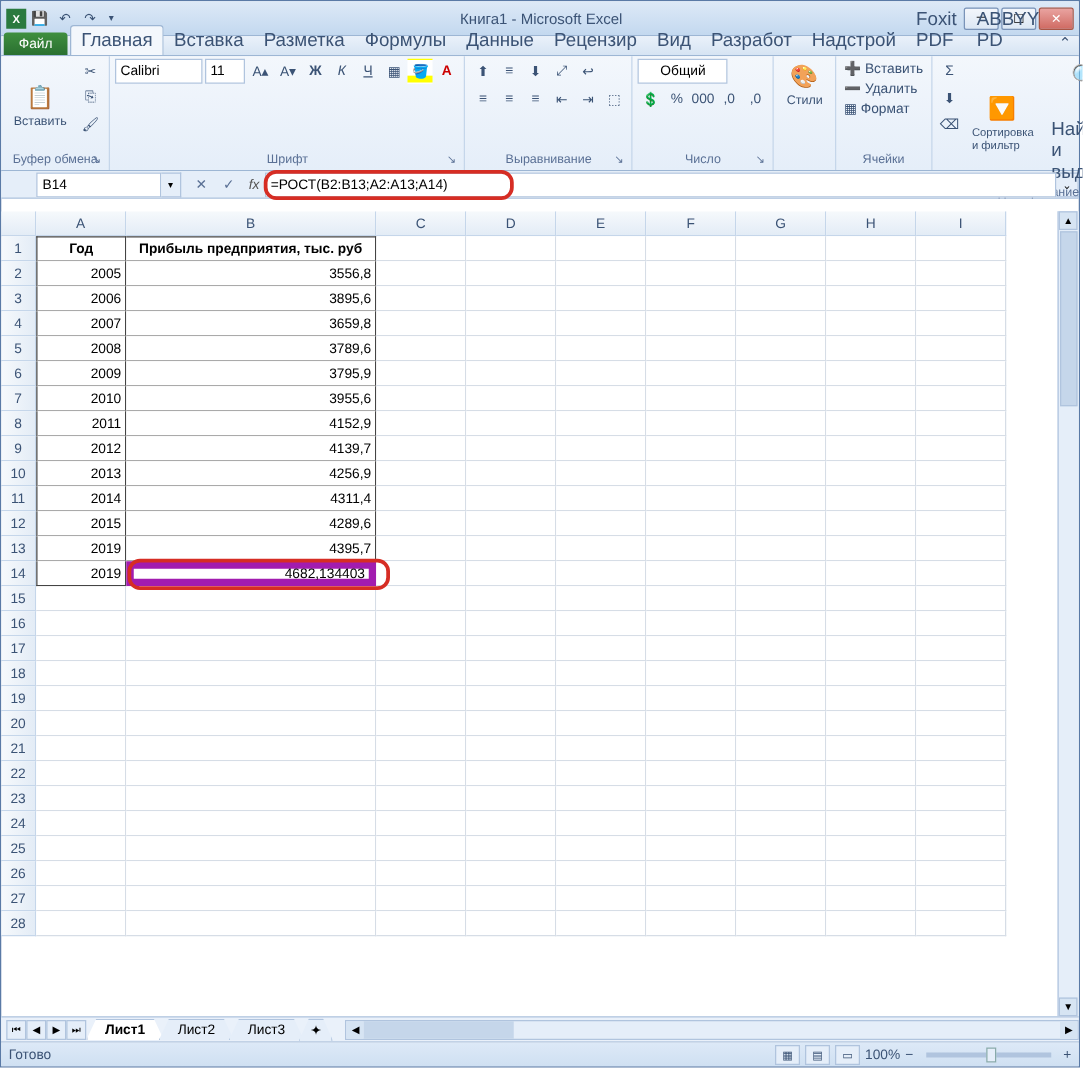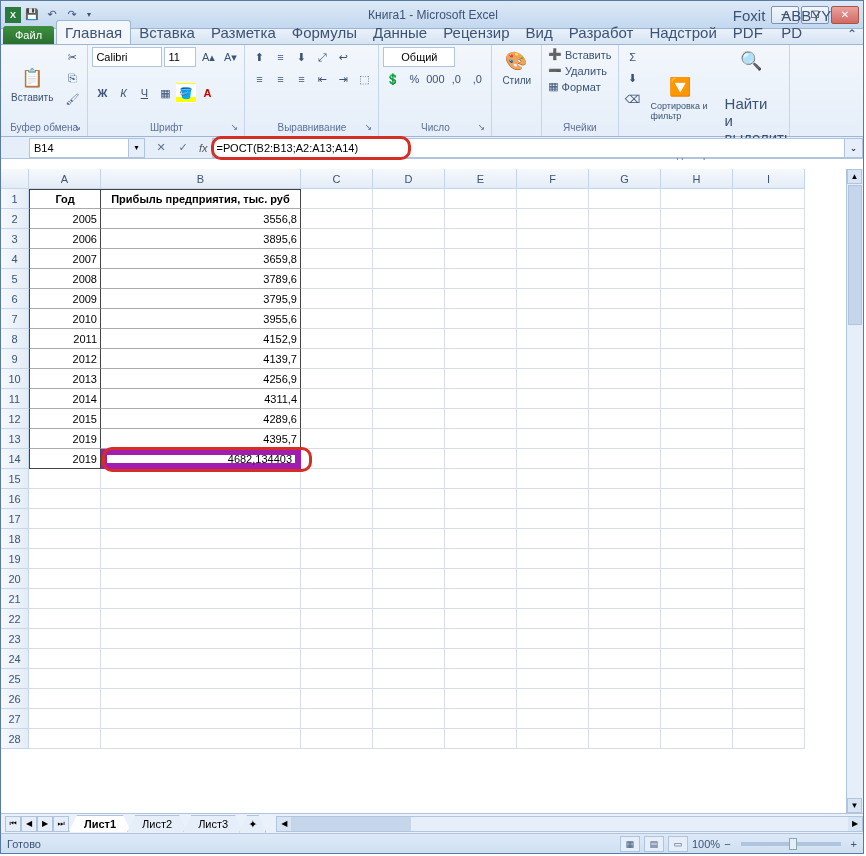--- a/index.html
+++ b/index.html
@@ -132,21 +132,21 @@
         <div class="small-btn">✂</div>
         <div class="small-btn">⎘</div>
         <div class="small-btn">🖌</div>
       </div>
     </div>
     <div class="group-label">Буфер обмена</div>
     <div class="dialog-launcher">↘</div>
   </div>
 
   <div class="ribbon-group">
-    <div style="display:flex;flex-direction:column;gap:16px;">
+    <div style="display:flex;gap:2px;">
       <div class="font-row">
         <input class="font-select" value="Calibri" style="">
         <input class="size-select" value="11" style="">
         <div class="fmt-btn">A▴</div>
         <div class="fmt-btn">A▾</div>
       </div>
       <div class="btn-row">
         <div class="fmt-btn">
               <b>Ж</b>
             </div>

